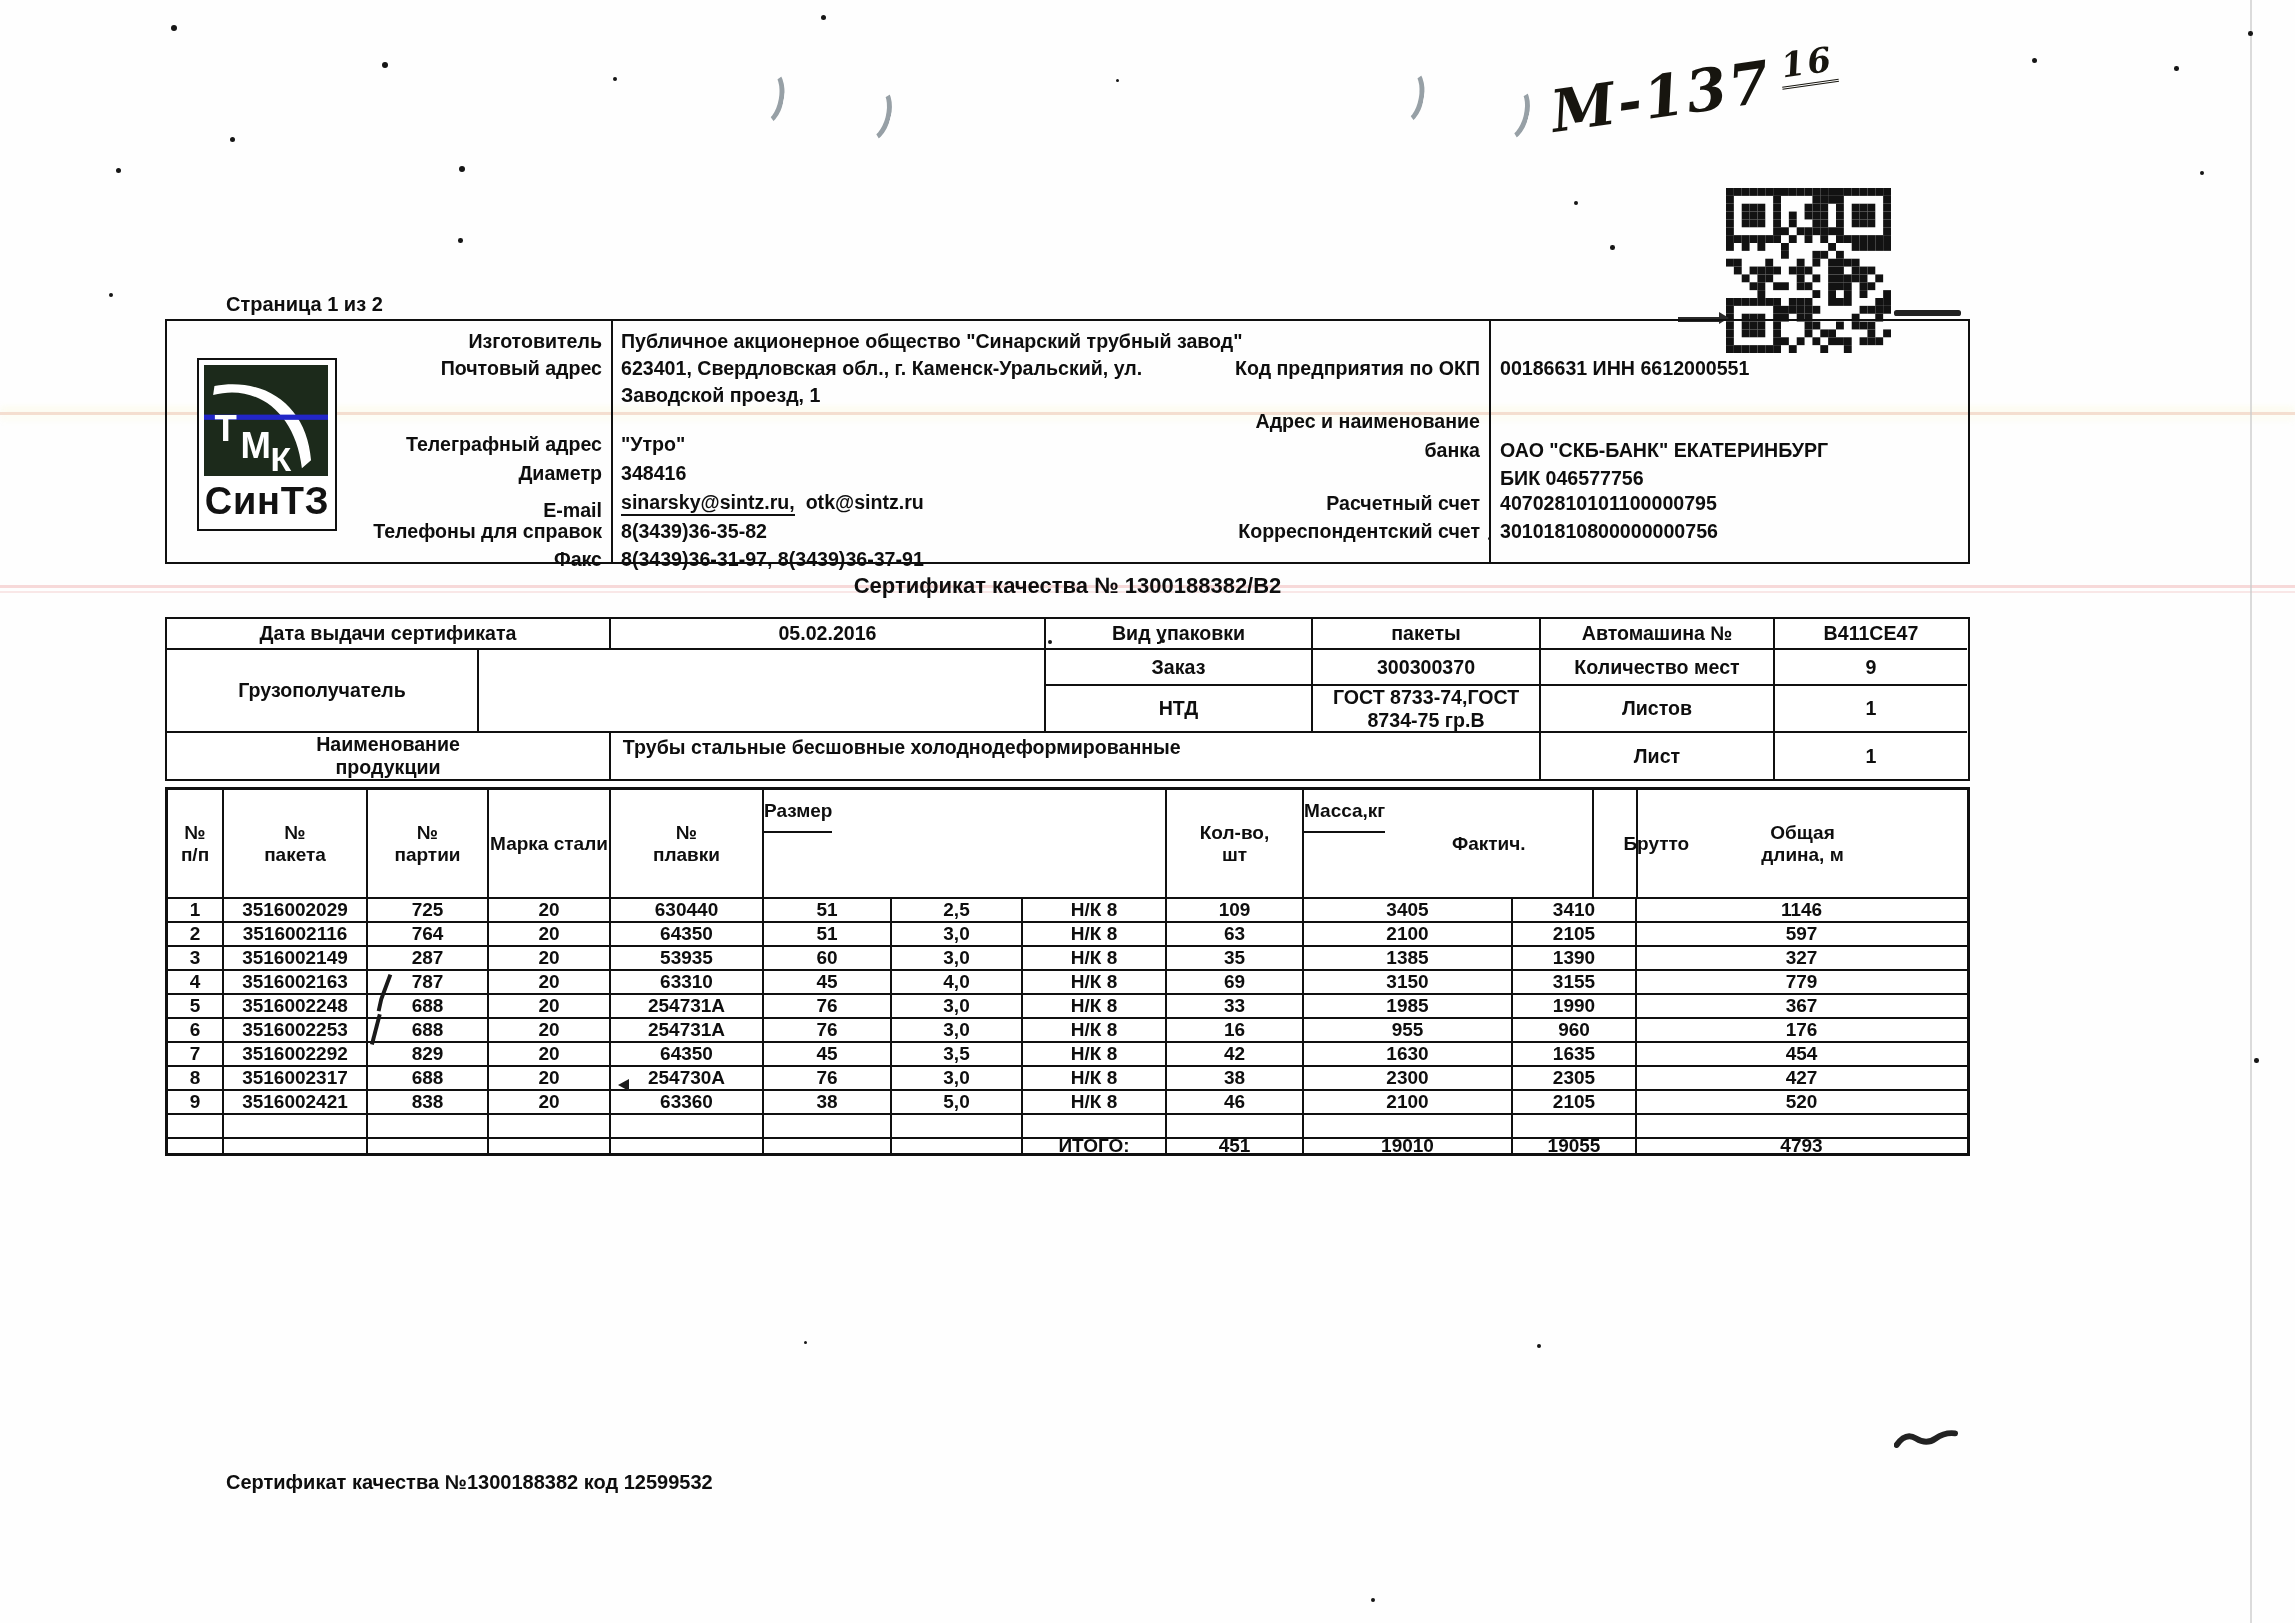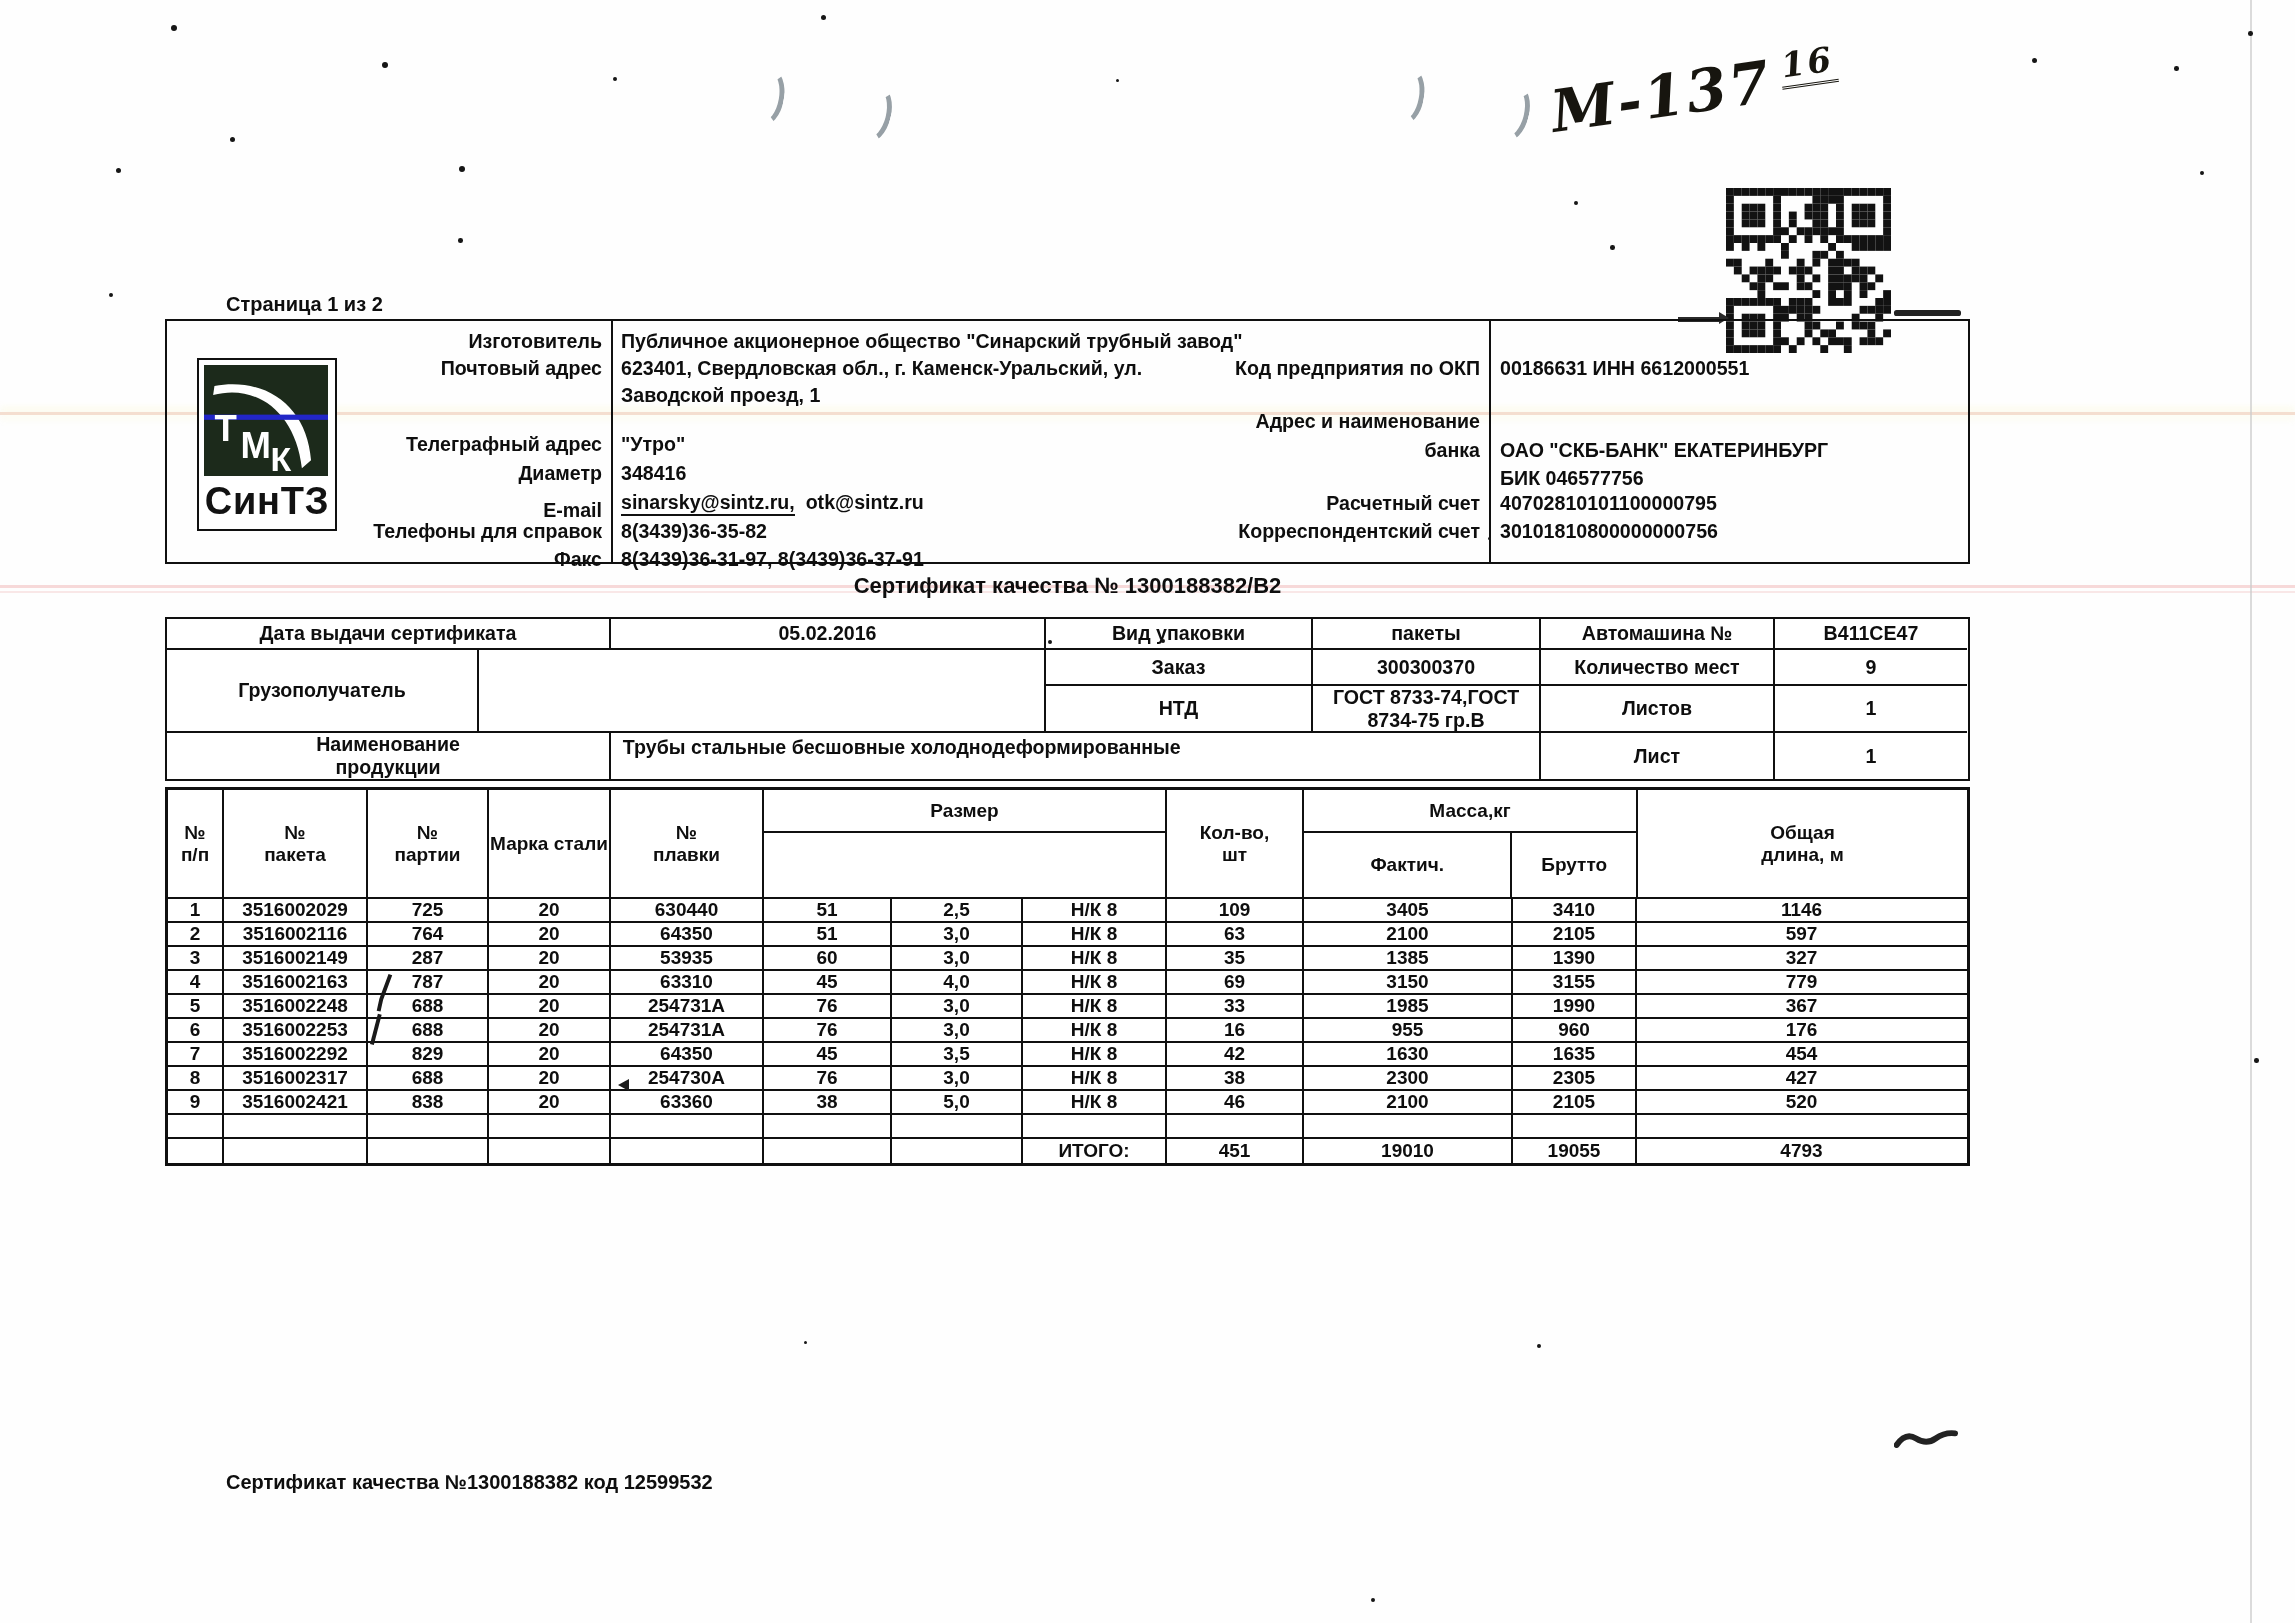--- a/index.html
+++ b/index.html
@@ -55,28 +55,28 @@
     font-size:19.6px; font-weight:700; line-height:23px; }
   .ic.no-r { border-right:none; } .ic.no-b { border-bottom:none; }
   .ic.left { justify-content:flex-start; padding-left:11.8px; text-align:left; align-items:flex-start; padding-top:2.6px; }
 
   
   .mtable { position:absolute; left:165px; top:787px; width:1805px;
     border:3.3px solid #101010; background:#fff; }
   .mt-header { display:flex; height:109px; border-bottom:2.6px solid #101010; }
   .hc { border-right:2px solid #101010; display:flex; align-items:center; justify-content:center;
     text-align:center; font-size:19px; font-weight:700; line-height:22px; white-space:pre-line; }
-  .hgroup { display:flex; flex-direction:column; border-right:2px solid #101010; }
+  .hgroup { display:flex; border-right:2px solid #101010; }
   .hgroup .gt { height:43px; border-bottom:2.6px solid #101010; display:flex; align-items:center; justify-content:center;
     font-size:19px; font-weight:700; }
   .hgroup .gs { flex:1; display:flex; }
   .hgroup .gs .hc:last-child { border-right:none; }
   .t-row { display:flex; height:24px; border-bottom:2.6px solid #101010; }
   .t-row.empty { height:23.6px; }
-  .t-row.totals { height:24px; border-bottom:none; }
+  .t-row.totals { height:14px; border-bottom:none; }
   .tc { border-right:2px solid #101010; display:flex; align-items:center; justify-content:center;
     font-size:19px; font-weight:700; white-space:nowrap; }
   .no-r { border-right:none !important; }
   
   .w0{width:56px}.w1{width:144px}.w2{width:121px}.w3{width:122px}.w4{width:153px}
   .w5{width:128px}.w6{width:131px}.w7{width:144px}.w8{width:137px}.w9{width:209px}
   .w10{width:124px}.w11{width:329px}
   .wsize{width:403px}.wmass{width:334px}
 
   .footer-line { position:absolute; left:226px; top:1471px; font-size:20px; font-weight:700; }

